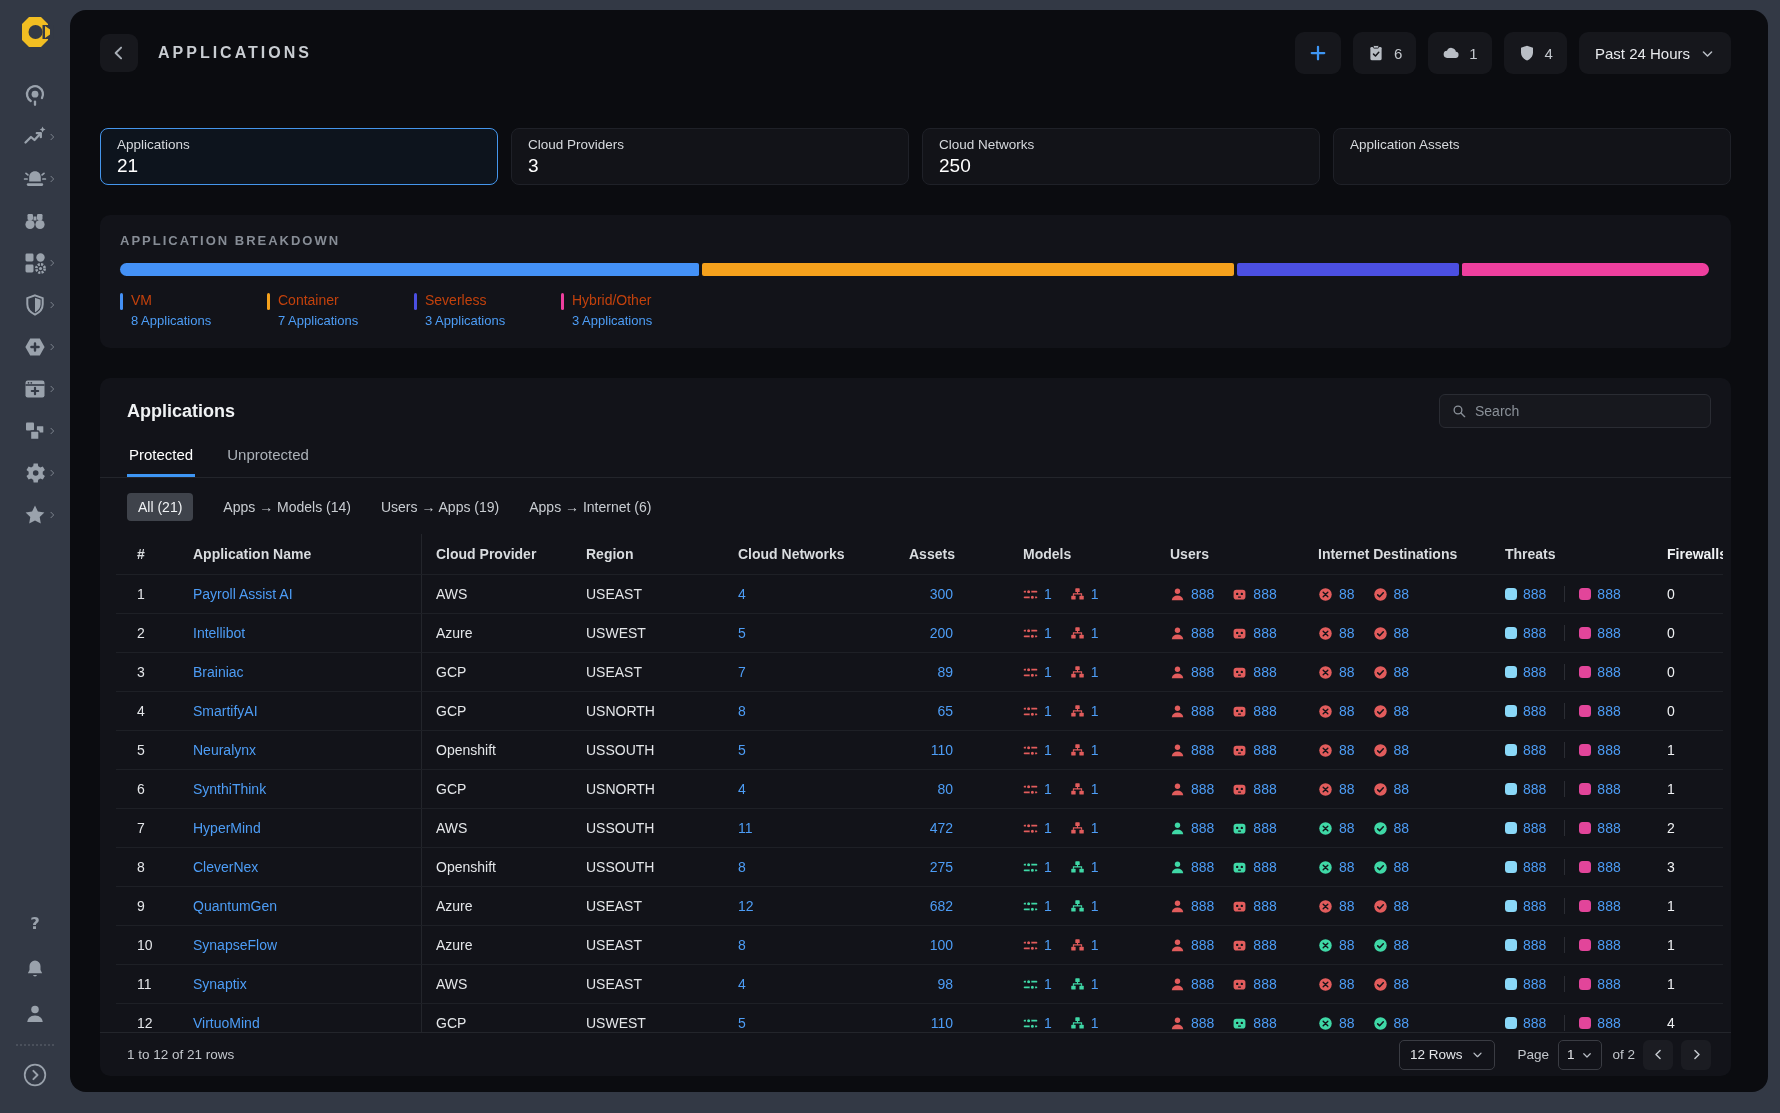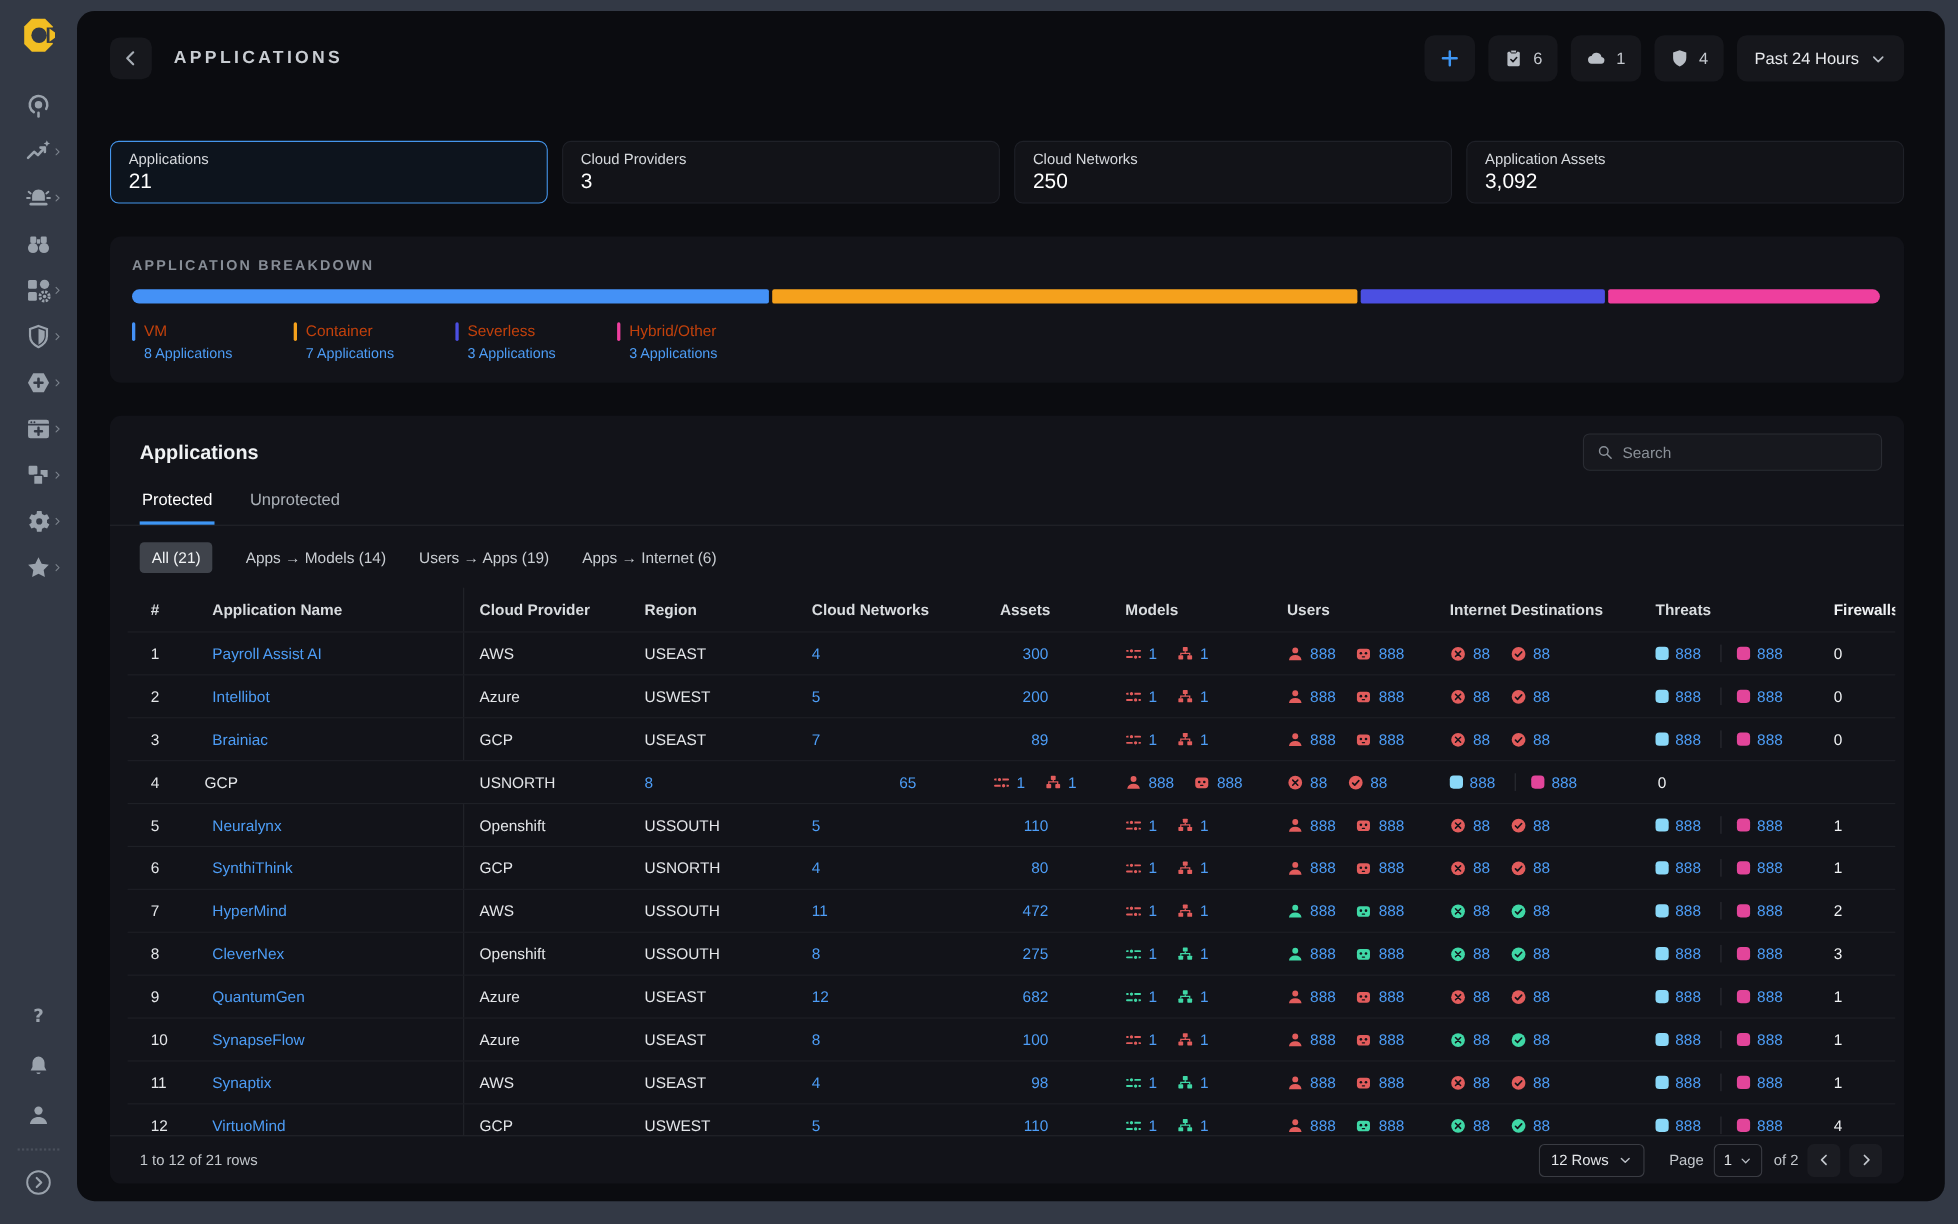--- a/index.html
+++ b/index.html
@@ -388,21 +388,20 @@
         <div class="stat-card">
           <div class="stat-label">Cloud Providers</div>
           <div class="stat-value">3</div>
         </div>
         <div class="stat-card">
           <div class="stat-label">Cloud Networks</div>
           <div class="stat-value">250</div>
         </div>
         <div class="stat-card">
           <div class="stat-label">Application Assets</div>
-          <div class="stat-value">3,092</div>
         </div>
       </section>
 
     <section class="panel breakdown">
       <h3 class="panel-title">APPLICATION BREAKDOWN</h3>
       <div class="bar" id="breakdownBar">
           <div class="bar-seg" style="width: 36.4%; background: rgb(68, 145, 246);"></div>
           <div class="bar-seg" style="width: 33.4%; background: rgb(245, 161, 28);"></div>
           <div class="bar-seg" style="width: 14%; background: rgb(75, 79, 226);"></div>
           <div class="bar-seg" style="width: 15.5%; background: rgb(238, 63, 158);"></div>
@@ -747,20 +746,23 @@
                 <span class="threat-div"></span>
                 <span class="pair">
                   <span class="sq" style="background:#E2459A"></span>
                   <span class="cnt">888</span>
                 </span>
               </div>
               <div class="cell c-fire">0</div>
             </div>
             <div class="trow">
               <div class="cell c-num">4</div>
+              <div class="cell c-name">
+                <span class="blue-link">SmartifyAI</span>
+              </div>
               <div class="cell c-prov">GCP</div>
               <div class="cell c-region">USNORTH</div>
               <div class="cell c-net">
                 <span class="blue-link">8</span>
               </div>
               <div class="cell c-assets">
                 <span class="blue-link">65</span>
               </div>
               <div class="cell c-models">
                 <span class="pair">

